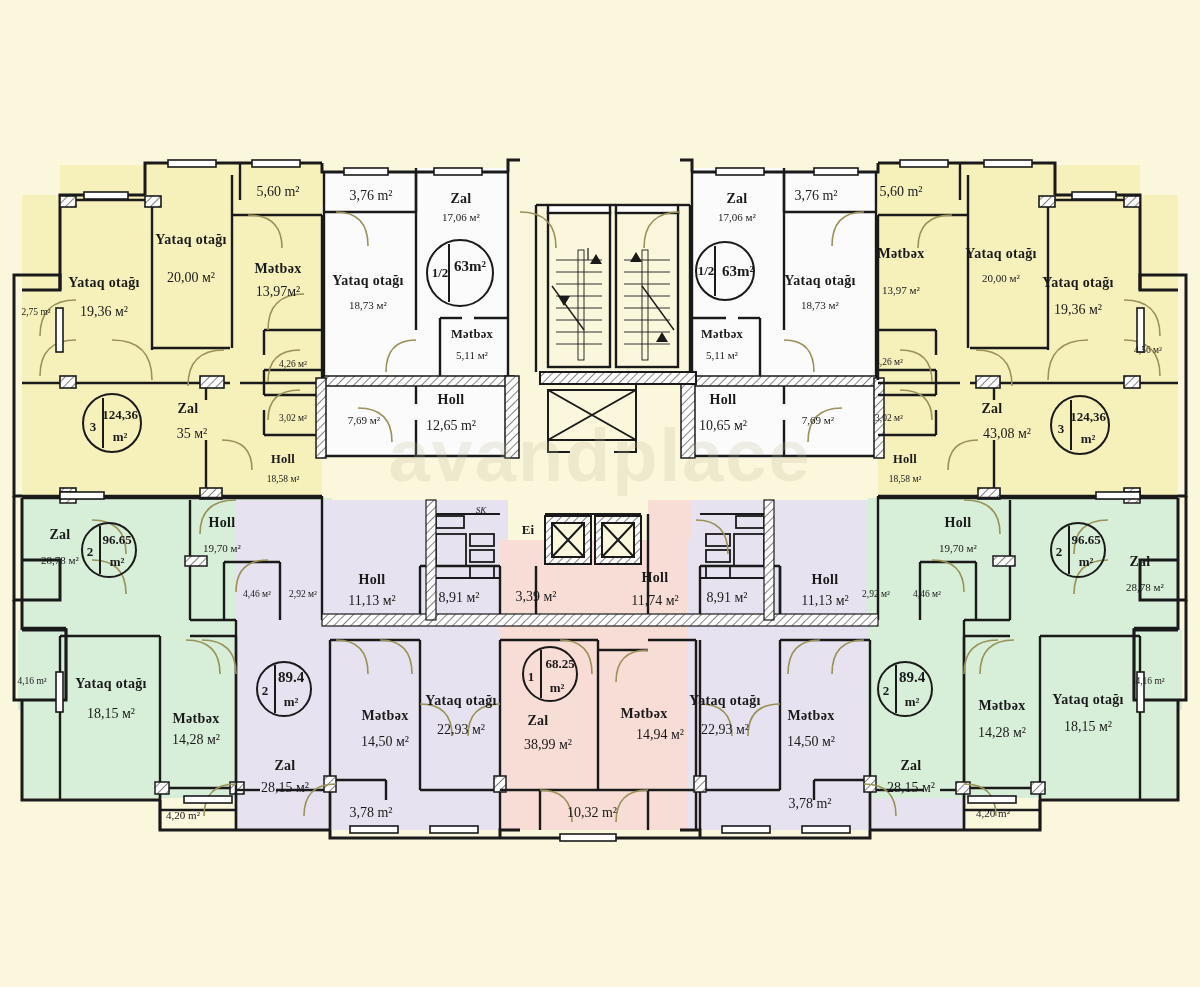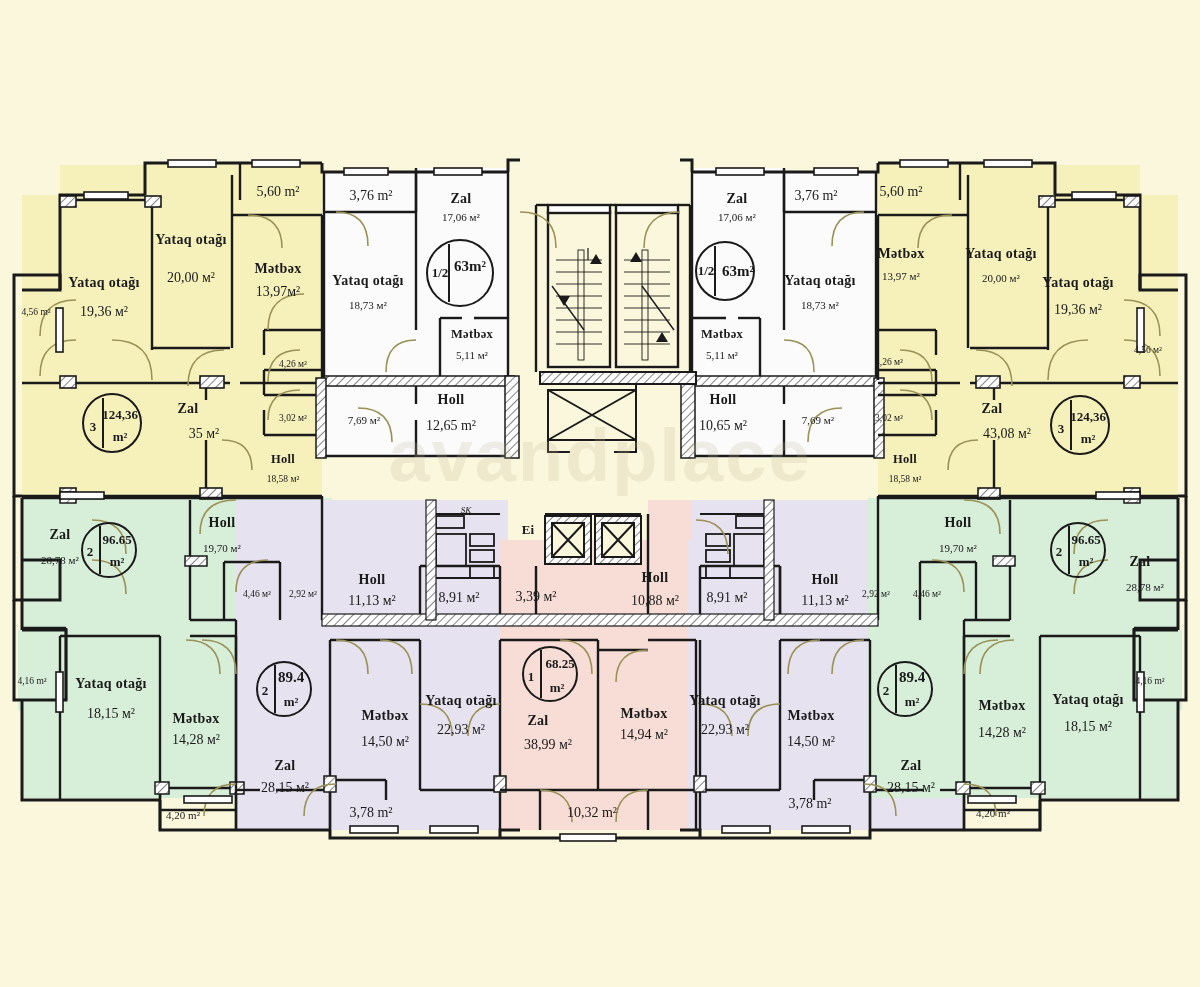--- a/index.html
+++ b/index.html
@@ -24,21 +24,21 @@
     font-family:"Liberation Serif", serif;
     pointer-events:none;
   }
   .rname{ font-weight:bold; font-size:14px; letter-spacing:.3px;text-align:right;}
   .rname.sm{ font-size:12.5px;}
   .rarea{ font-size:14px;}
   .rarea.sm{ font-size:11px;}
   .rarea.xs{ font-size:9.5px;}
   .tag{ font-size:13px; font-weight:bold;}
   .tag.big{ font-size:15px;}
-  .mini{ font-size:9px; font-style:italic;}
+  .mini{ font-size:9px; font-style:italic;margin-left:15px;}
   .watermark{
     position:absolute;
     left:50%;top:455px;
     transform:translate(-50%,-50%);
     font-size:74px;
     font-weight:bold;
     color:rgba(190,185,150,0.22);
     letter-spacing:2px;
     font-family:"Liberation Sans", sans-serif;
     pointer-events:none;
@@ -550,24 +550,24 @@
 <div class="lbl rname" style="left:104px;top:283px">Yataq otağı</div>
 <div class="lbl rarea" style="left:104px;top:312px">19,36 м²</div>
 <div class="lbl rname" style="left:191px;top:240px">Yataq otağı</div>
 <div class="lbl rarea" style="left:191px;top:278px">20,00 м²</div>
 <div class="lbl rarea" style="left:278px;top:192px">5,60 m²</div>
 <div class="lbl rname" style="left:278px;top:269px">Mətbəx</div>
 <div class="lbl rarea" style="left:278px;top:292px">13,97м²</div>
 <div class="lbl rarea xs" style="left:293px;top:364px">4,26 м²</div>
 <div class="lbl rarea xs" style="left:293px;top:418px">3,02 м²</div>
 <div class="lbl rname" style="left:188px;top:409px">Zal</div>
-<div class="lbl rarea" style="left:204px;top:434px">35 м²</div>
+<div class="lbl rarea" style="left:192px;top:434px">35 м²</div>
 <div class="lbl rname sm" style="left:283px;top:459px">Holl</div>
 <div class="lbl rarea xs" style="left:283px;top:479px">18,58 м²</div>
-<div class="lbl rarea xs" style="left:36px;top:312px">4,56 m²</div>
+<div class="lbl rarea xs" style="left:36px;top:312px">2,75 m²</div>
 <svg style="position:absolute;left:81px;top:392px;width:62px;height:62px" viewBox="0 0 62 62">
   <circle cx="31" cy="31" r="29" fill="none" stroke="#1a1a1a" stroke-width="2"></circle>
   <line x1="22" y1="6" x2="22" y2="56" stroke="#1a1a1a" stroke-width="2"></line>
 </svg>
 <div class="lbl tag" style="left:93px;top:427px">3</div>
 <div class="lbl tag" style="left:120px;top:415px">124,36</div>
 <div class="lbl tag" style="left:120px;top:437px">m²</div>
 
 <div class="lbl rarea" style="left:371px;top:196px">3,76 m²</div>
 <div class="lbl rname" style="left:461px;top:199px">Zal</div>
@@ -598,21 +598,21 @@
 <div class="lbl rname" style="left:820px;top:281px">Yataq otağı</div>
 <div class="lbl rarea sm" style="left:820px;top:305px">18,73 м²</div>
 <div class="lbl rname sm" style="left:722px;top:334px">Mətbəx</div>
 <div class="lbl rarea sm" style="left:722px;top:355px">5,11 м²</div>
 <div class="lbl rarea sm" style="left:818px;top:420px">7,69 м²</div>
 <div class="lbl rname" style="left:723px;top:400px">Holl</div>
 <div class="lbl rarea" style="left:723px;top:426px">10,65 м²</div>
 
 <div class="lbl rarea" style="left:901px;top:192px">5,60 m²</div>
 <div class="lbl rname" style="left:901px;top:254px">Mətbəx</div>
-<div class="lbl rarea sm" style="left:901px;top:276px">13,97 м²</div>
+<div class="lbl rarea sm" style="left:901px;top:290px">13,97 м²</div>
 <div class="lbl rname" style="left:1001px;top:254px">Yataq otağı</div>
 <div class="lbl rarea sm" style="left:1001px;top:278px">20,00 м²</div>
 <div class="lbl rname" style="left:1078px;top:283px">Yataq otağı</div>
 <div class="lbl rarea" style="left:1078px;top:310px">19,36 м²</div>
 <div class="lbl rarea xs" style="left:889px;top:362px">4,26 м²</div>
 <div class="lbl rarea xs" style="left:889px;top:418px">3,02 м²</div>
 <div class="lbl rname" style="left:992px;top:409px">Zal</div>
 <div class="lbl rarea" style="left:1007px;top:434px">43,08 м²</div>
 <div class="lbl rname sm" style="left:905px;top:459px">Holl</div>
 <div class="lbl rarea xs" style="left:905px;top:479px">18,58 м²</div>
@@ -660,33 +660,33 @@
 <div class="lbl rarea" style="left:461px;top:730px">22,93 м²</div>
 <div class="lbl rarea" style="left:371px;top:813px">3,78 m²</div>
 <div class="lbl rname" style="left:372px;top:580px">Holl</div>
 <div class="lbl rarea" style="left:372px;top:601px">11,13 м²</div>
 <div class="lbl rarea" style="left:459px;top:598px">8,91 м²</div>
 
 <div class="lbl tag" style="left:528px;top:530px">Ei</div>
 <div class="lbl mini" style="left:466px;top:510px">SK</div>
 <div class="lbl rarea" style="left:536px;top:597px">3,39 м²</div>
 <div class="lbl rname" style="left:655px;top:578px">Holl</div>
-<div class="lbl rarea" style="left:655px;top:601px">10,88 м²</div>
+<div class="lbl rarea" style="left:655px;top:601px">11,74 м²</div>
 <div class="lbl rarea" style="left:727px;top:598px">8,91 м²</div>
 <svg style="position:absolute;left:521px;top:645px;width:58px;height:58px" viewBox="0 0 58 58">
   <circle cx="29" cy="29" r="27" fill="none" stroke="#1a1a1a" stroke-width="2"></circle>
   <line x1="20" y1="5" x2="20" y2="53" stroke="#1a1a1a" stroke-width="2"></line>
 </svg>
 <div class="lbl tag" style="left:531px;top:677px">1</div>
 <div class="lbl tag" style="left:560px;top:664px">68.25</div>
 <div class="lbl tag" style="left:557px;top:688px">m²</div>
 <div class="lbl rname" style="left:538px;top:721px">Zal</div>
 <div class="lbl rarea" style="left:548px;top:745px">38,99 м²</div>
 <div class="lbl rname" style="left:644px;top:714px">Mətbəx</div>
-<div class="lbl rarea" style="left:644px;top:735px">14,94 м²</div>
+<div class="lbl rarea" style="left:660px;top:735px">14,94 м²</div>
 <div class="lbl rarea" style="left:592px;top:813px">10,32 m²</div>
 
 <div class="lbl rname" style="left:825px;top:580px">Holl</div>
 <div class="lbl rarea" style="left:825px;top:601px">11,13 м²</div>
 <div class="lbl rname" style="left:725px;top:701px">Yataq otağı</div>
 <div class="lbl rarea" style="left:725px;top:730px">22,93 м²</div>
 <div class="lbl rname" style="left:811px;top:716px">Mətbəx</div>
 <div class="lbl rarea" style="left:811px;top:742px">14,50 м²</div>
 <div class="lbl rarea" style="left:810px;top:804px">3,78 m²</div>
 <svg style="position:absolute;left:876px;top:660px;width:58px;height:58px" viewBox="0 0 58 58">

